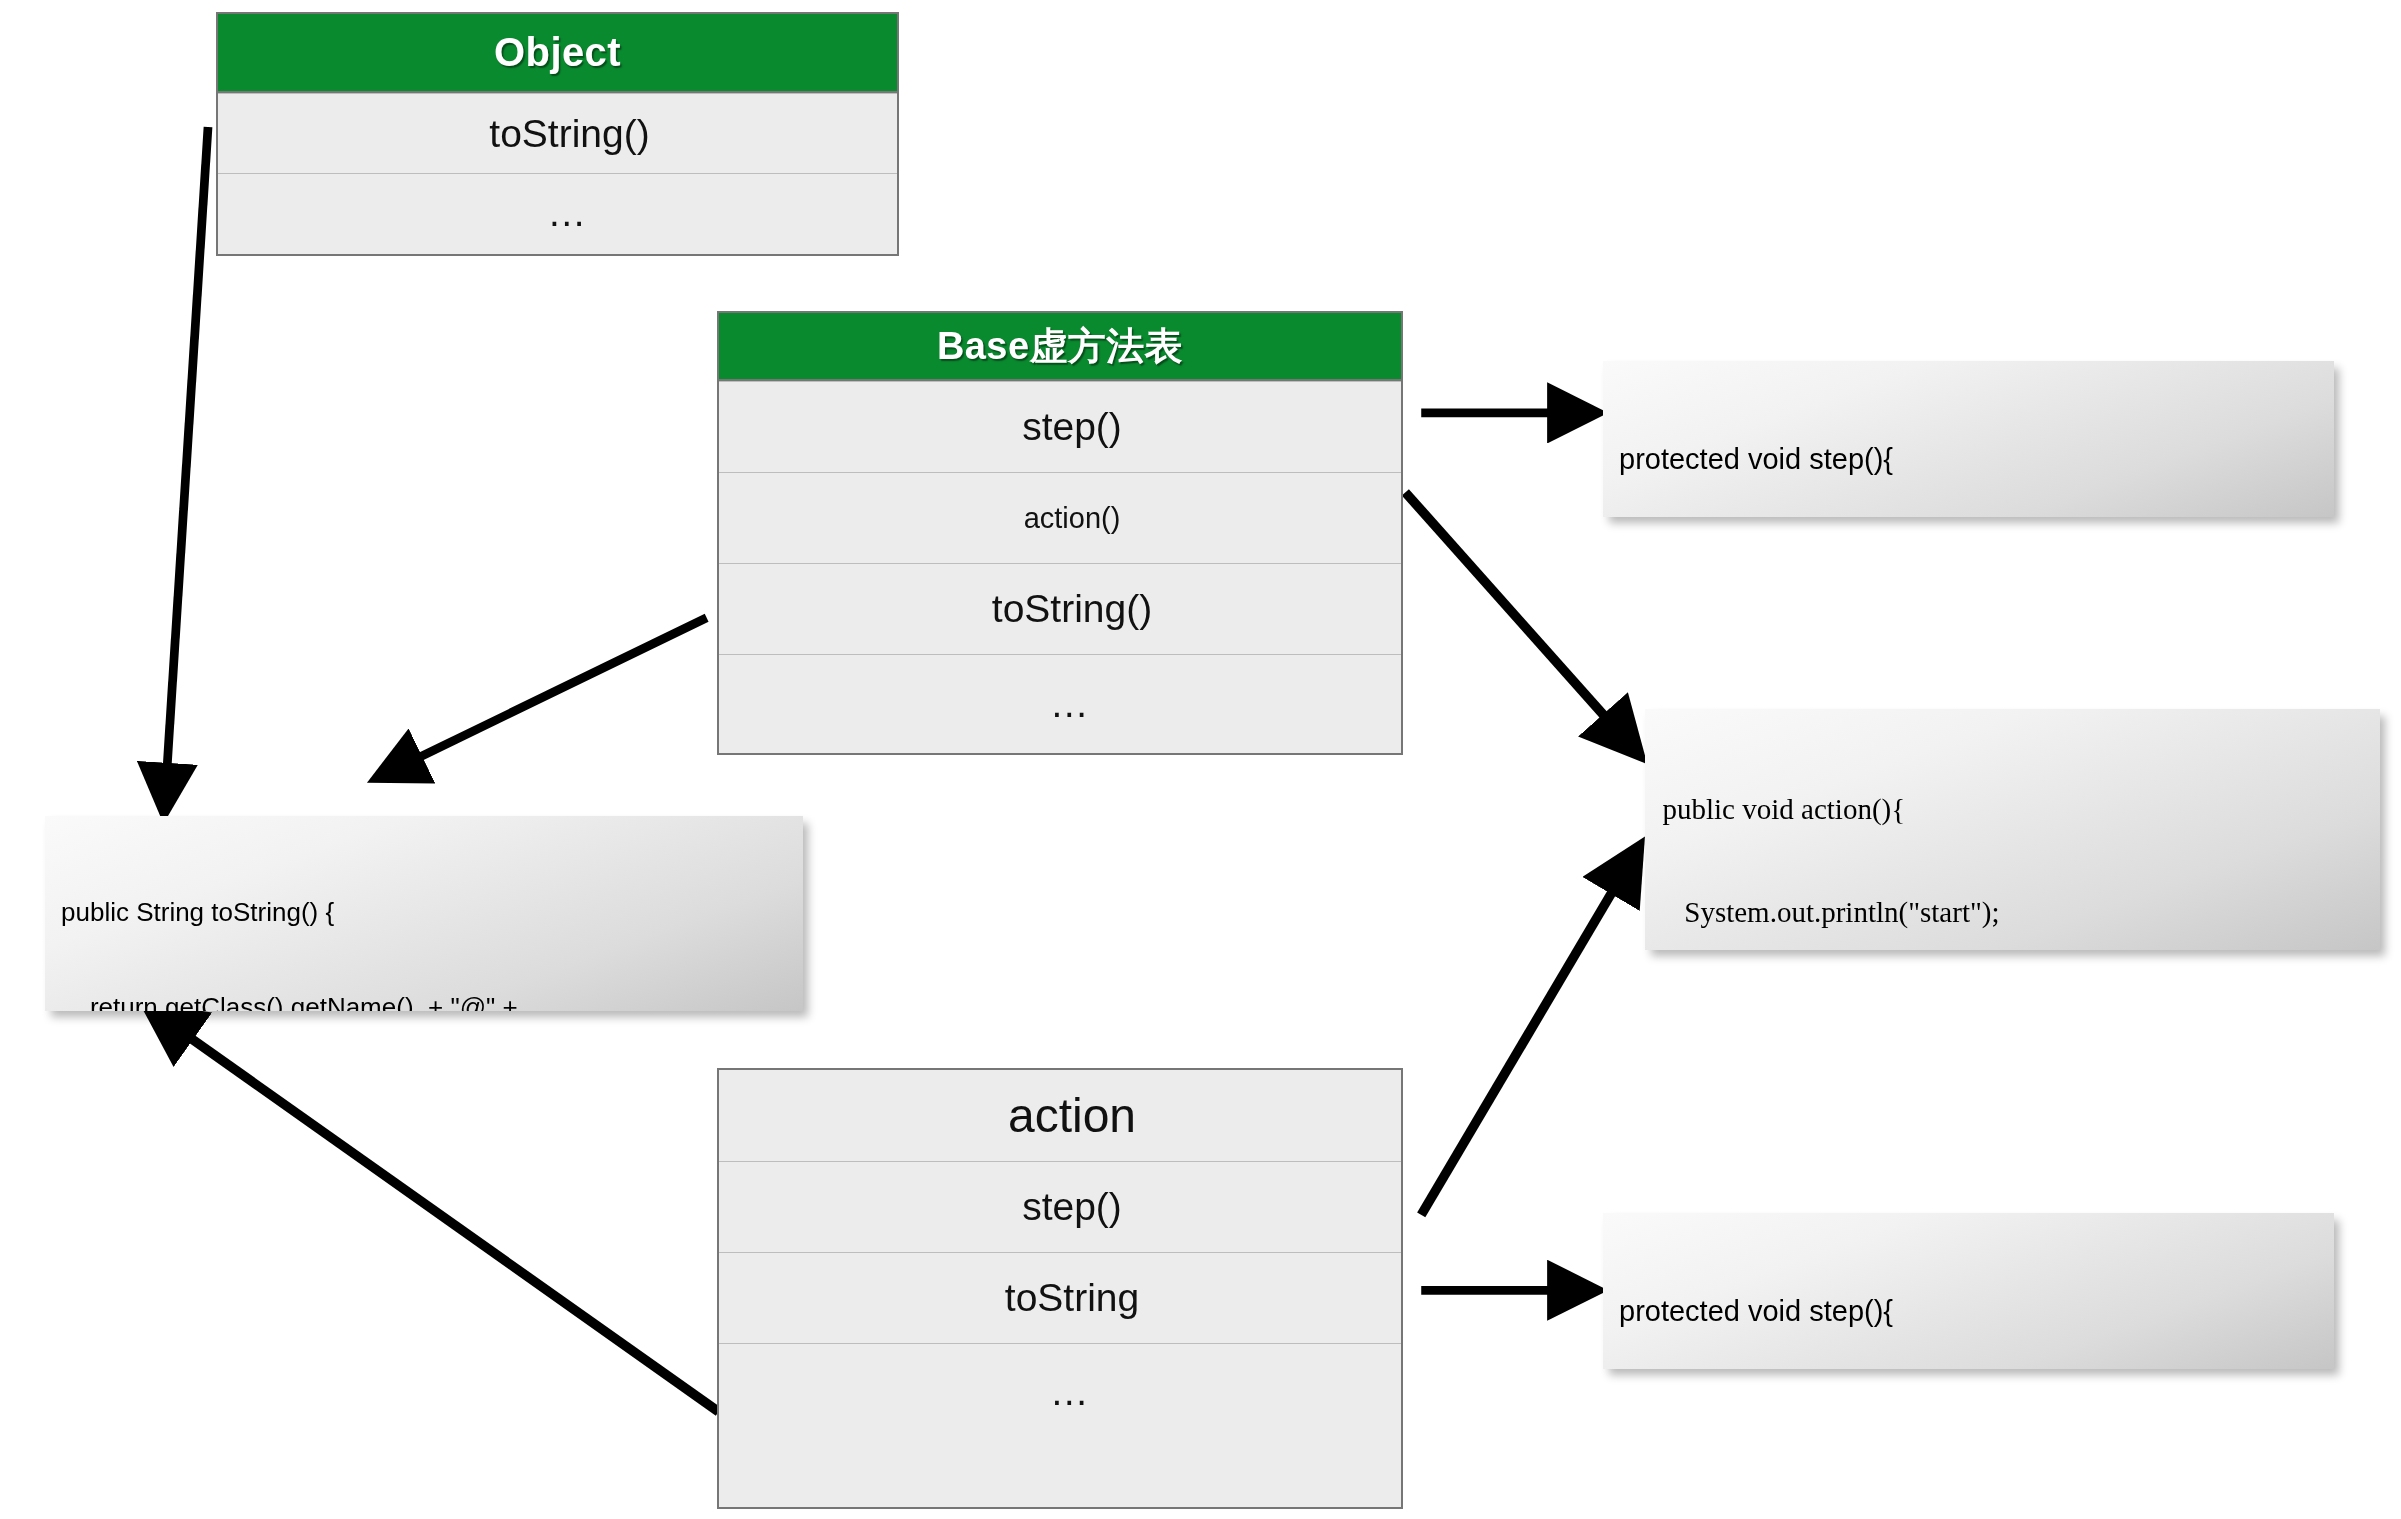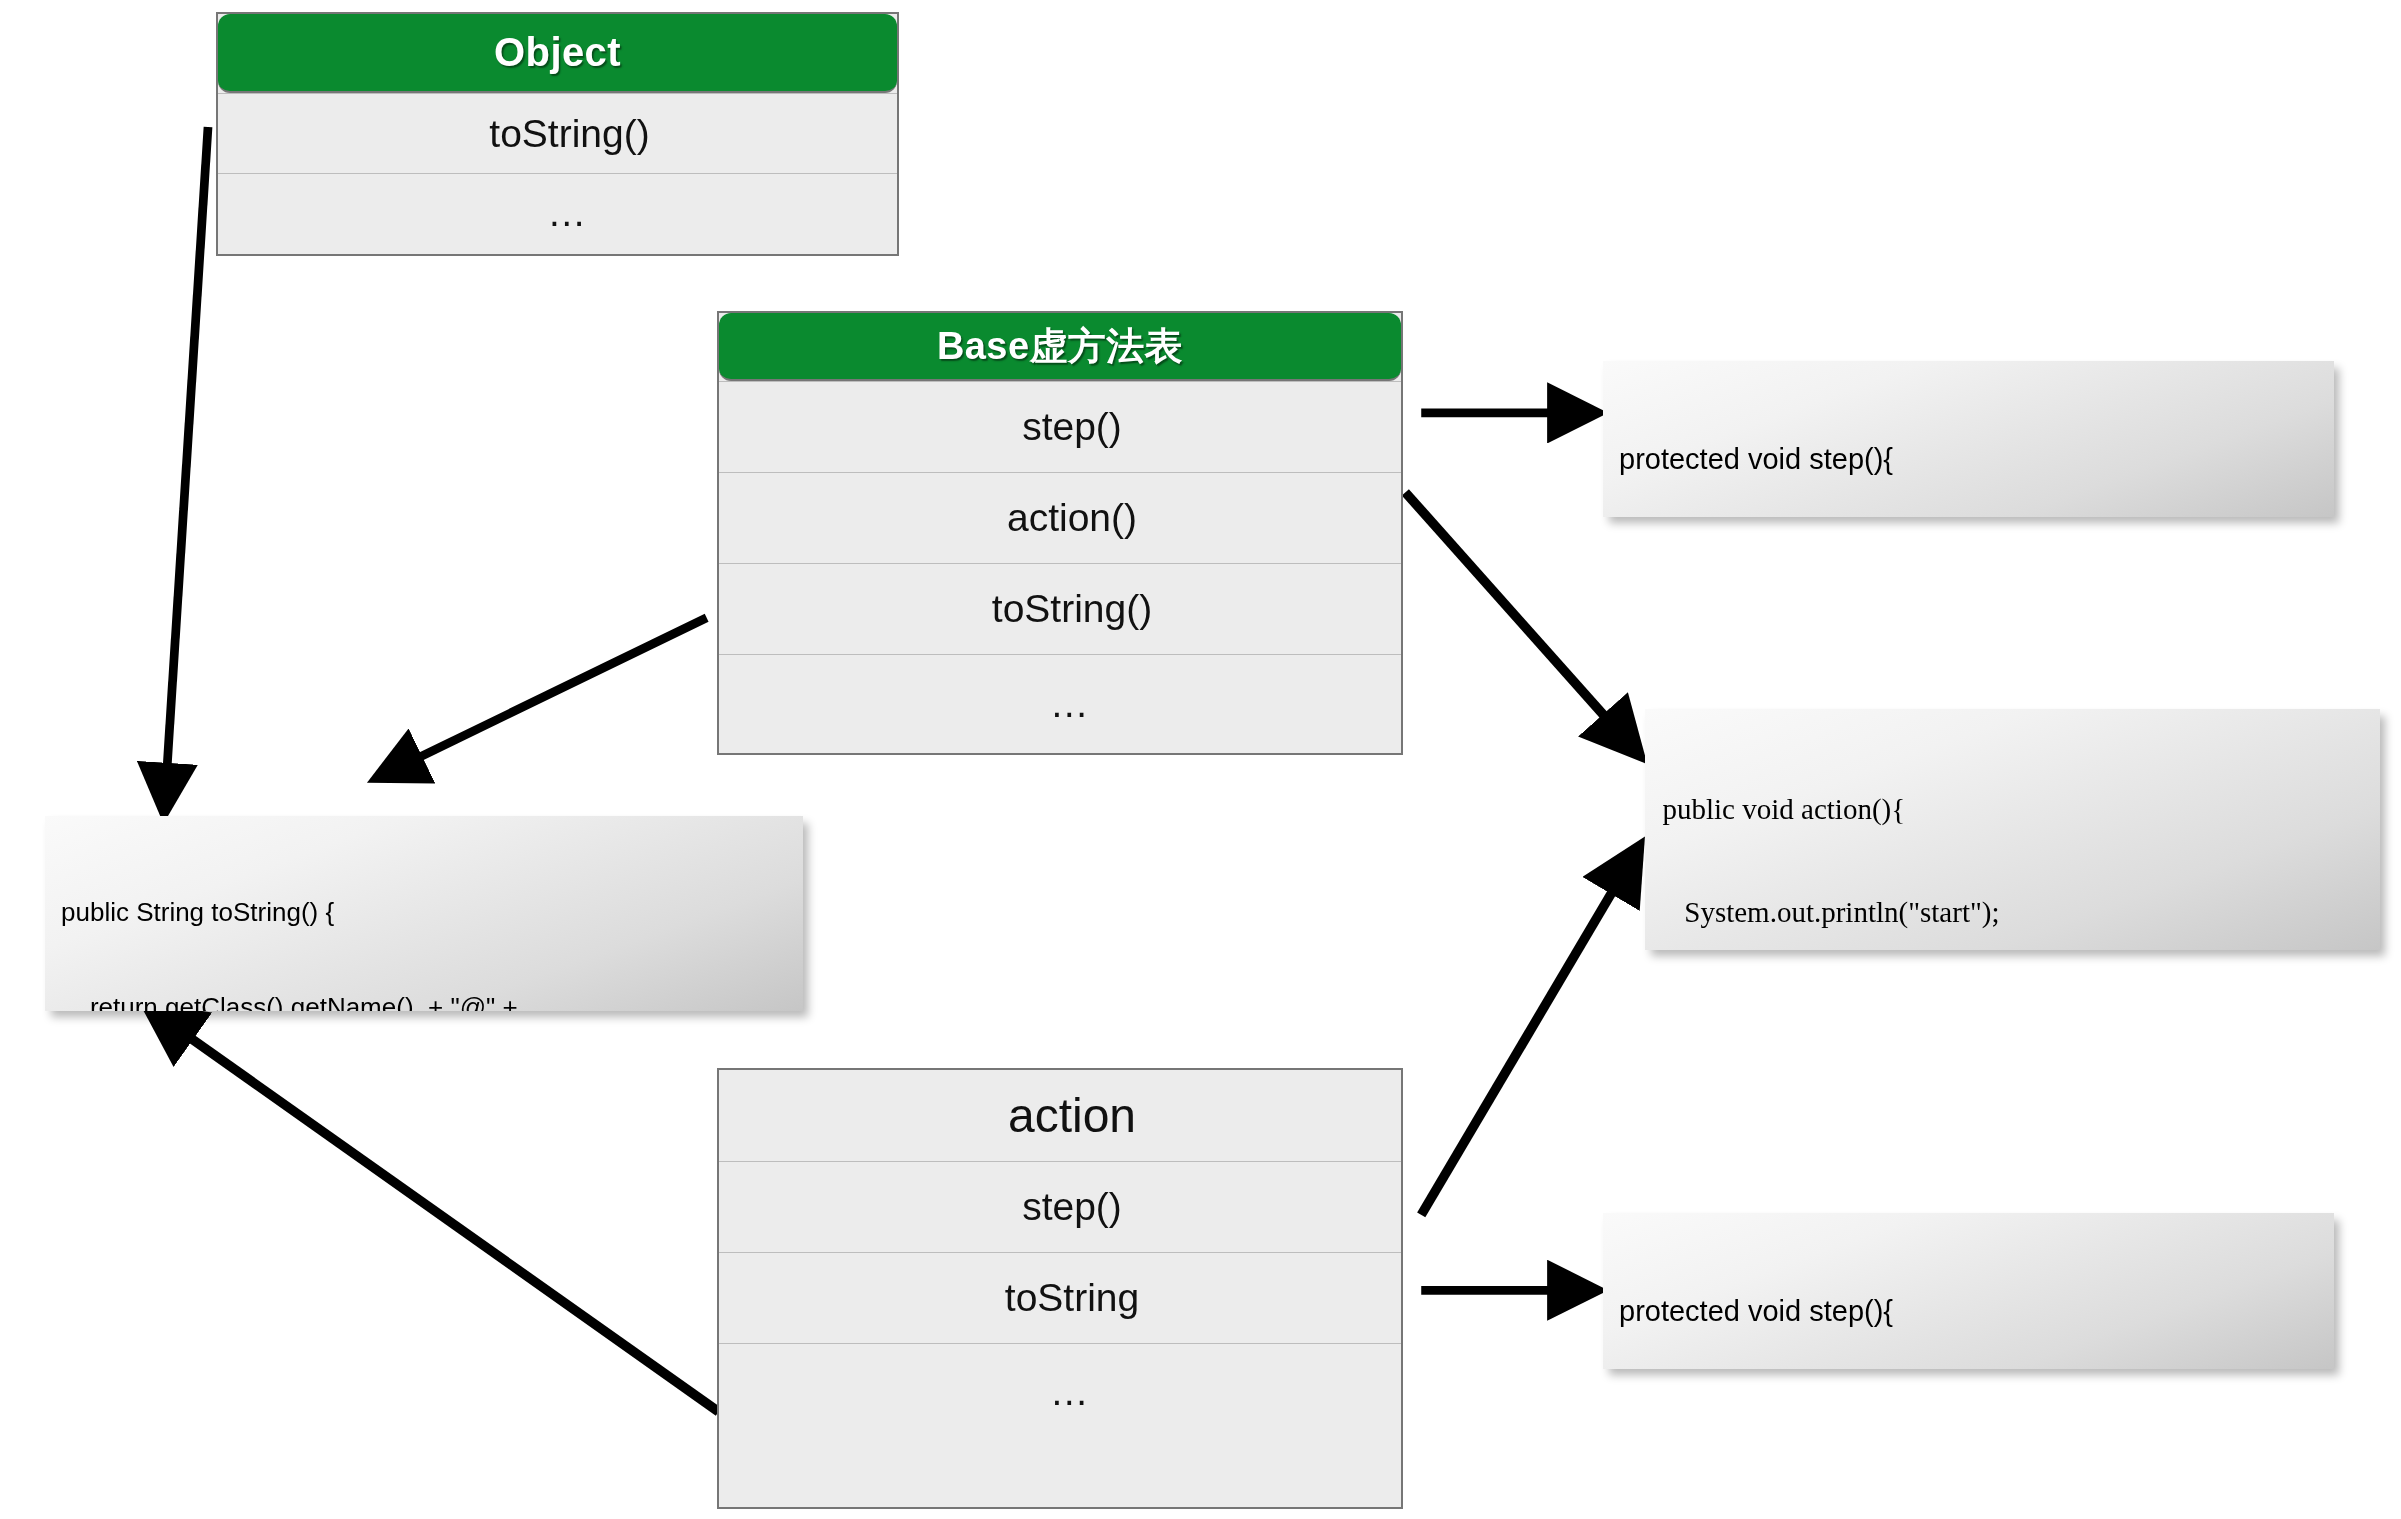--- a/index.html
+++ b/index.html
@@ -28,21 +28,20 @@
     background: #0a8a2f;
     color: #ffffff;
     font-weight: bold;
     text-align: center;
     display: flex;
     align-items: center;
     justify-content: center;
     border-bottom: 2.4px solid #767676;
     text-shadow: 1.6px 1.6px 1.6px rgba(0,0,0,0.45);
     letter-spacing: 0.4px;
-    border-radius: 12px;
   }
   .vtable .vt-row {
     box-sizing: border-box;
     display: flex;
     align-items: center;
     justify-content: center;
     color: #111111;
     background: #ececec;
     border-top: 1.6px solid #bdbdbd;
     padding-left: 24px;
@@ -104,21 +103,21 @@
 
   <div class="vtable" style="left:216px; top:12px; width:683px; height:244px;">
     <div class="vt-header" style="height:79px; font-size:40px;">Object</div>
     <div class="vt-row" style="height:80px; font-size:39px;">toString()</div>
     <div class="vt-row ellipsis" style="height:79px; font-size:39px;">…</div>
   </div>
 
   <div class="vtable" style="left:717px; top:311px; width:686px; height:444px;">
     <div class="vt-header" style="height:68px; font-size:38px;">Base虚方法表</div>
     <div class="vt-row" style="height:91px; font-size:39px;">step()</div>
-    <div class="vt-row" style="height:91px; font-size:39px;">action()</div>
+    <div class="vt-row" style="height:91px; font-size:29px;">action()</div>
     <div class="vt-row" style="height:91px; font-size:39px;">toString()</div>
     <div class="vt-row ellipsis" style="height:99px; font-size:39px;">…</div>
   </div>
 
   <div class="vtable" style="left:717px; top:1068px; width:686px; height:441px;">
     <div class="vt-row" style="height:91px; font-size:48px;">action</div>
     <div class="vt-row" style="height:91px; font-size:39px;">step()</div>
     <div class="vt-row" style="height:91px; font-size:39px;">toString</div>
     <div class="vt-row ellipsis" style="height:97px; font-size:39px;">…</div>
   </div>

